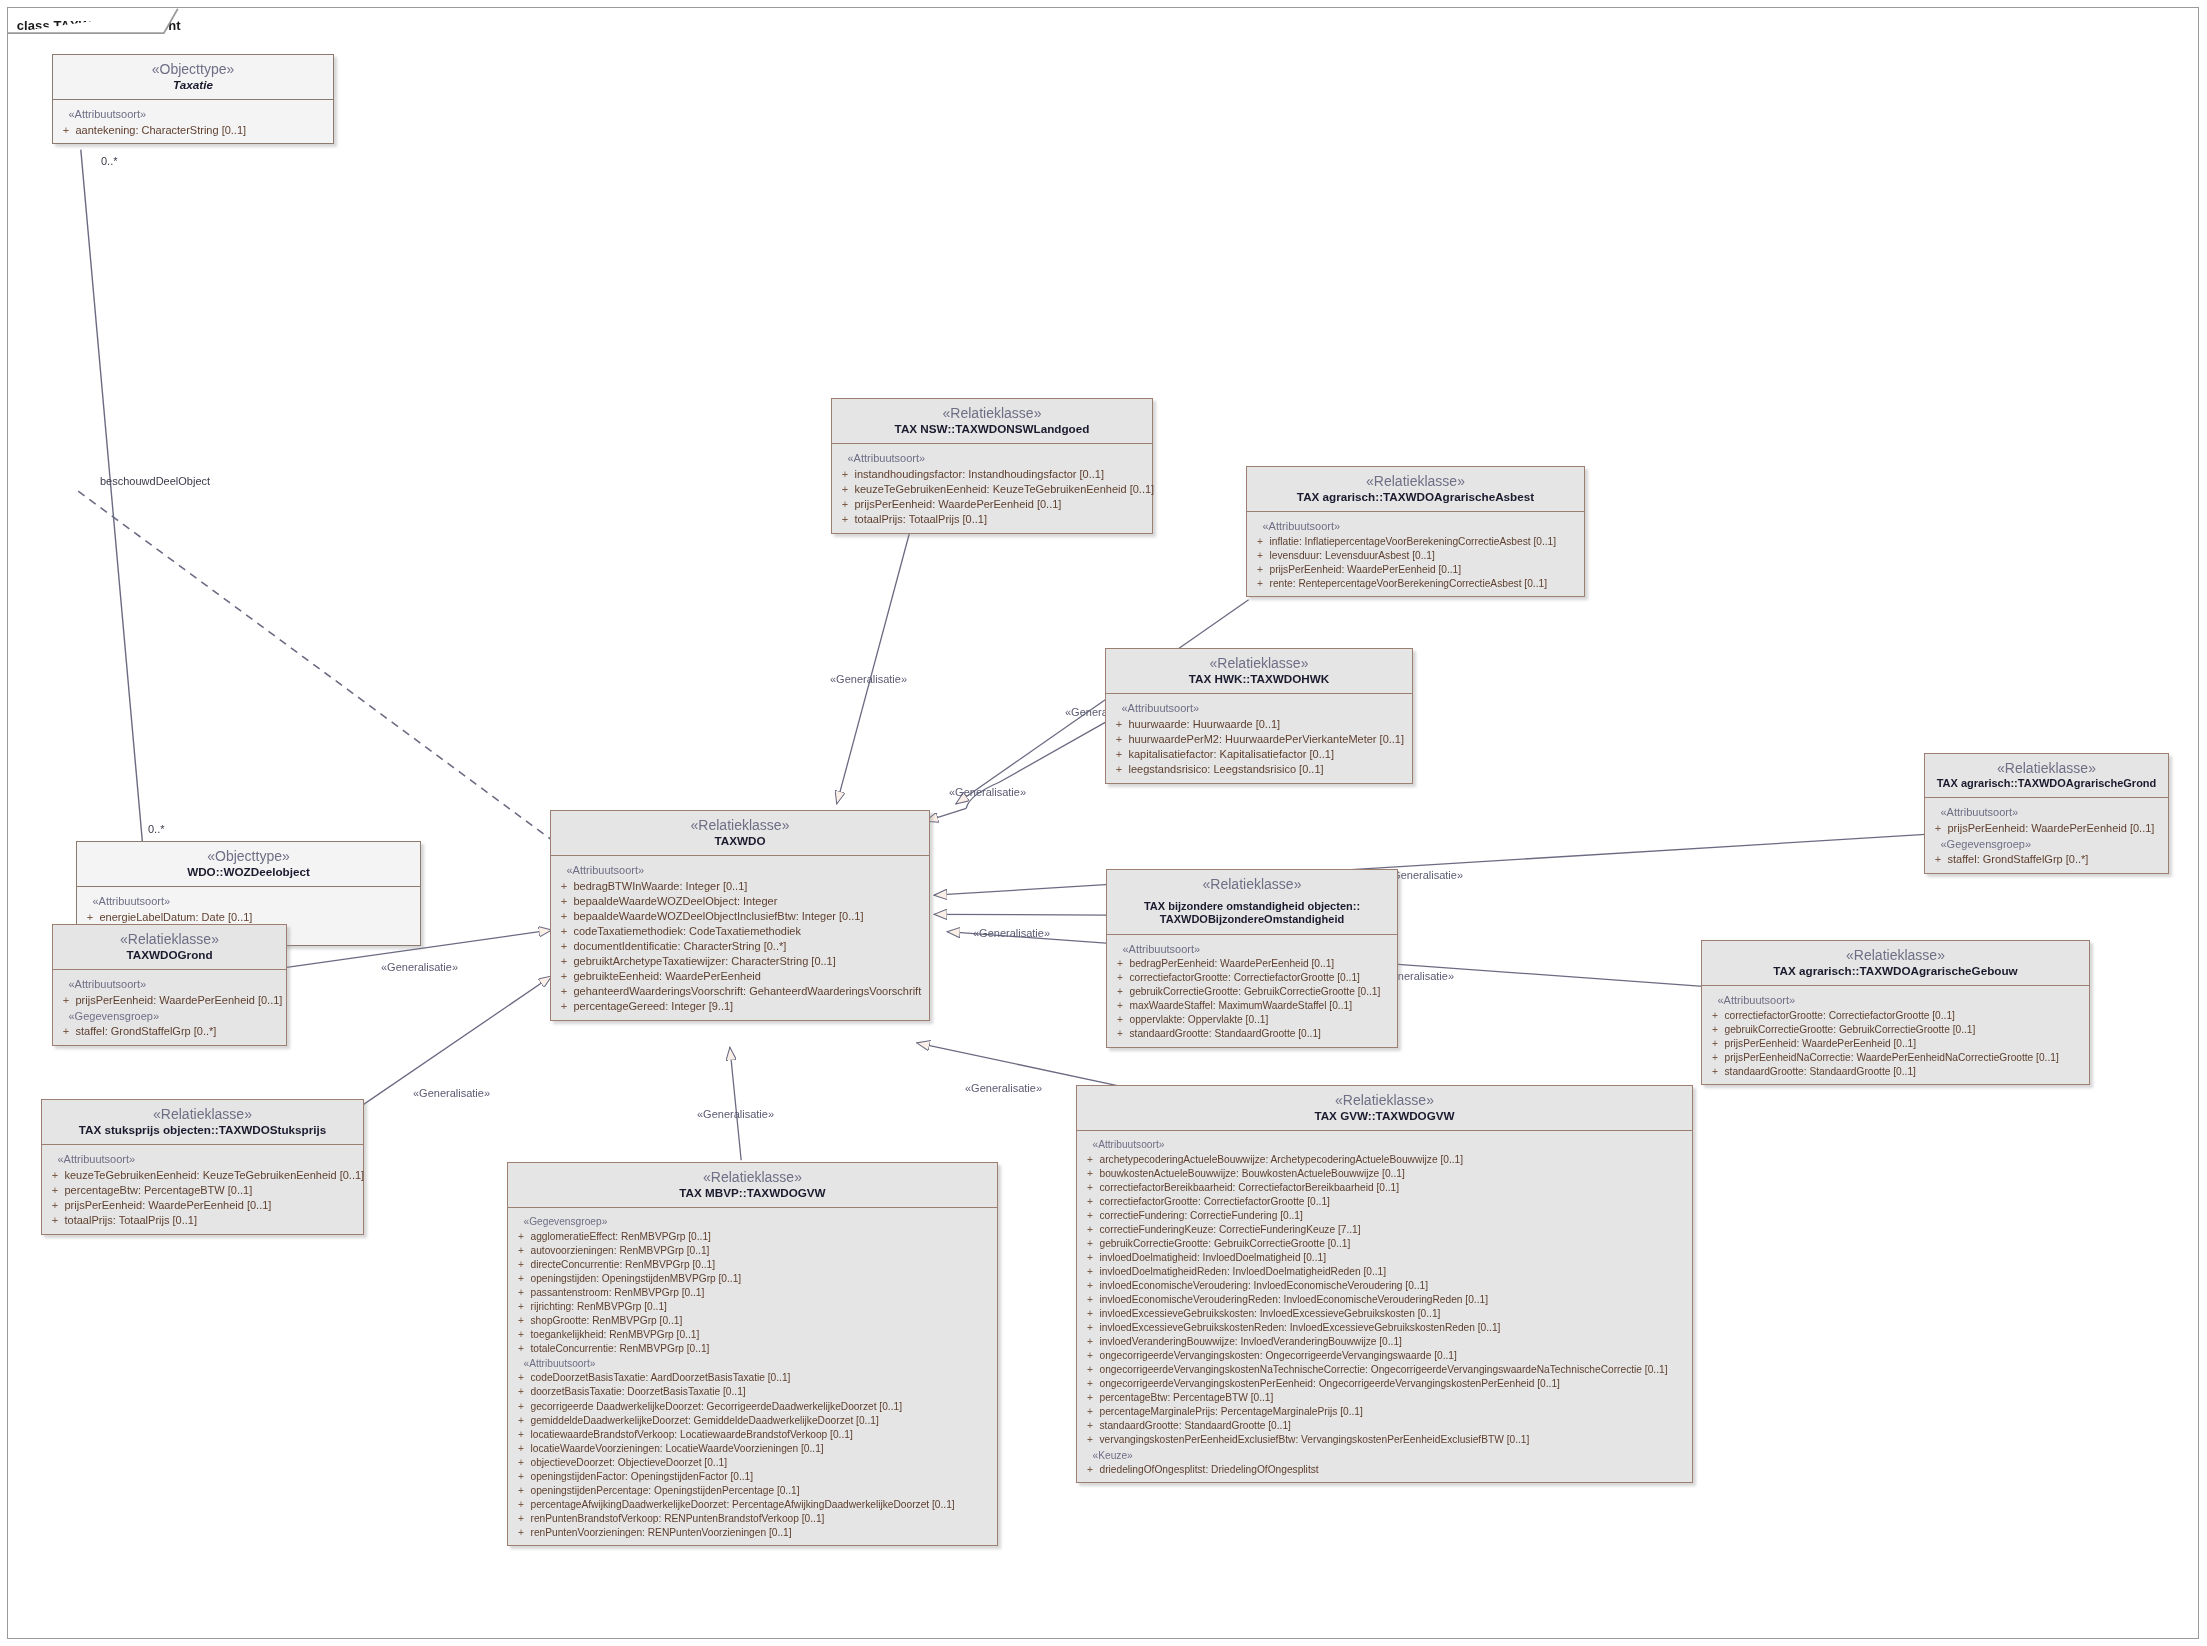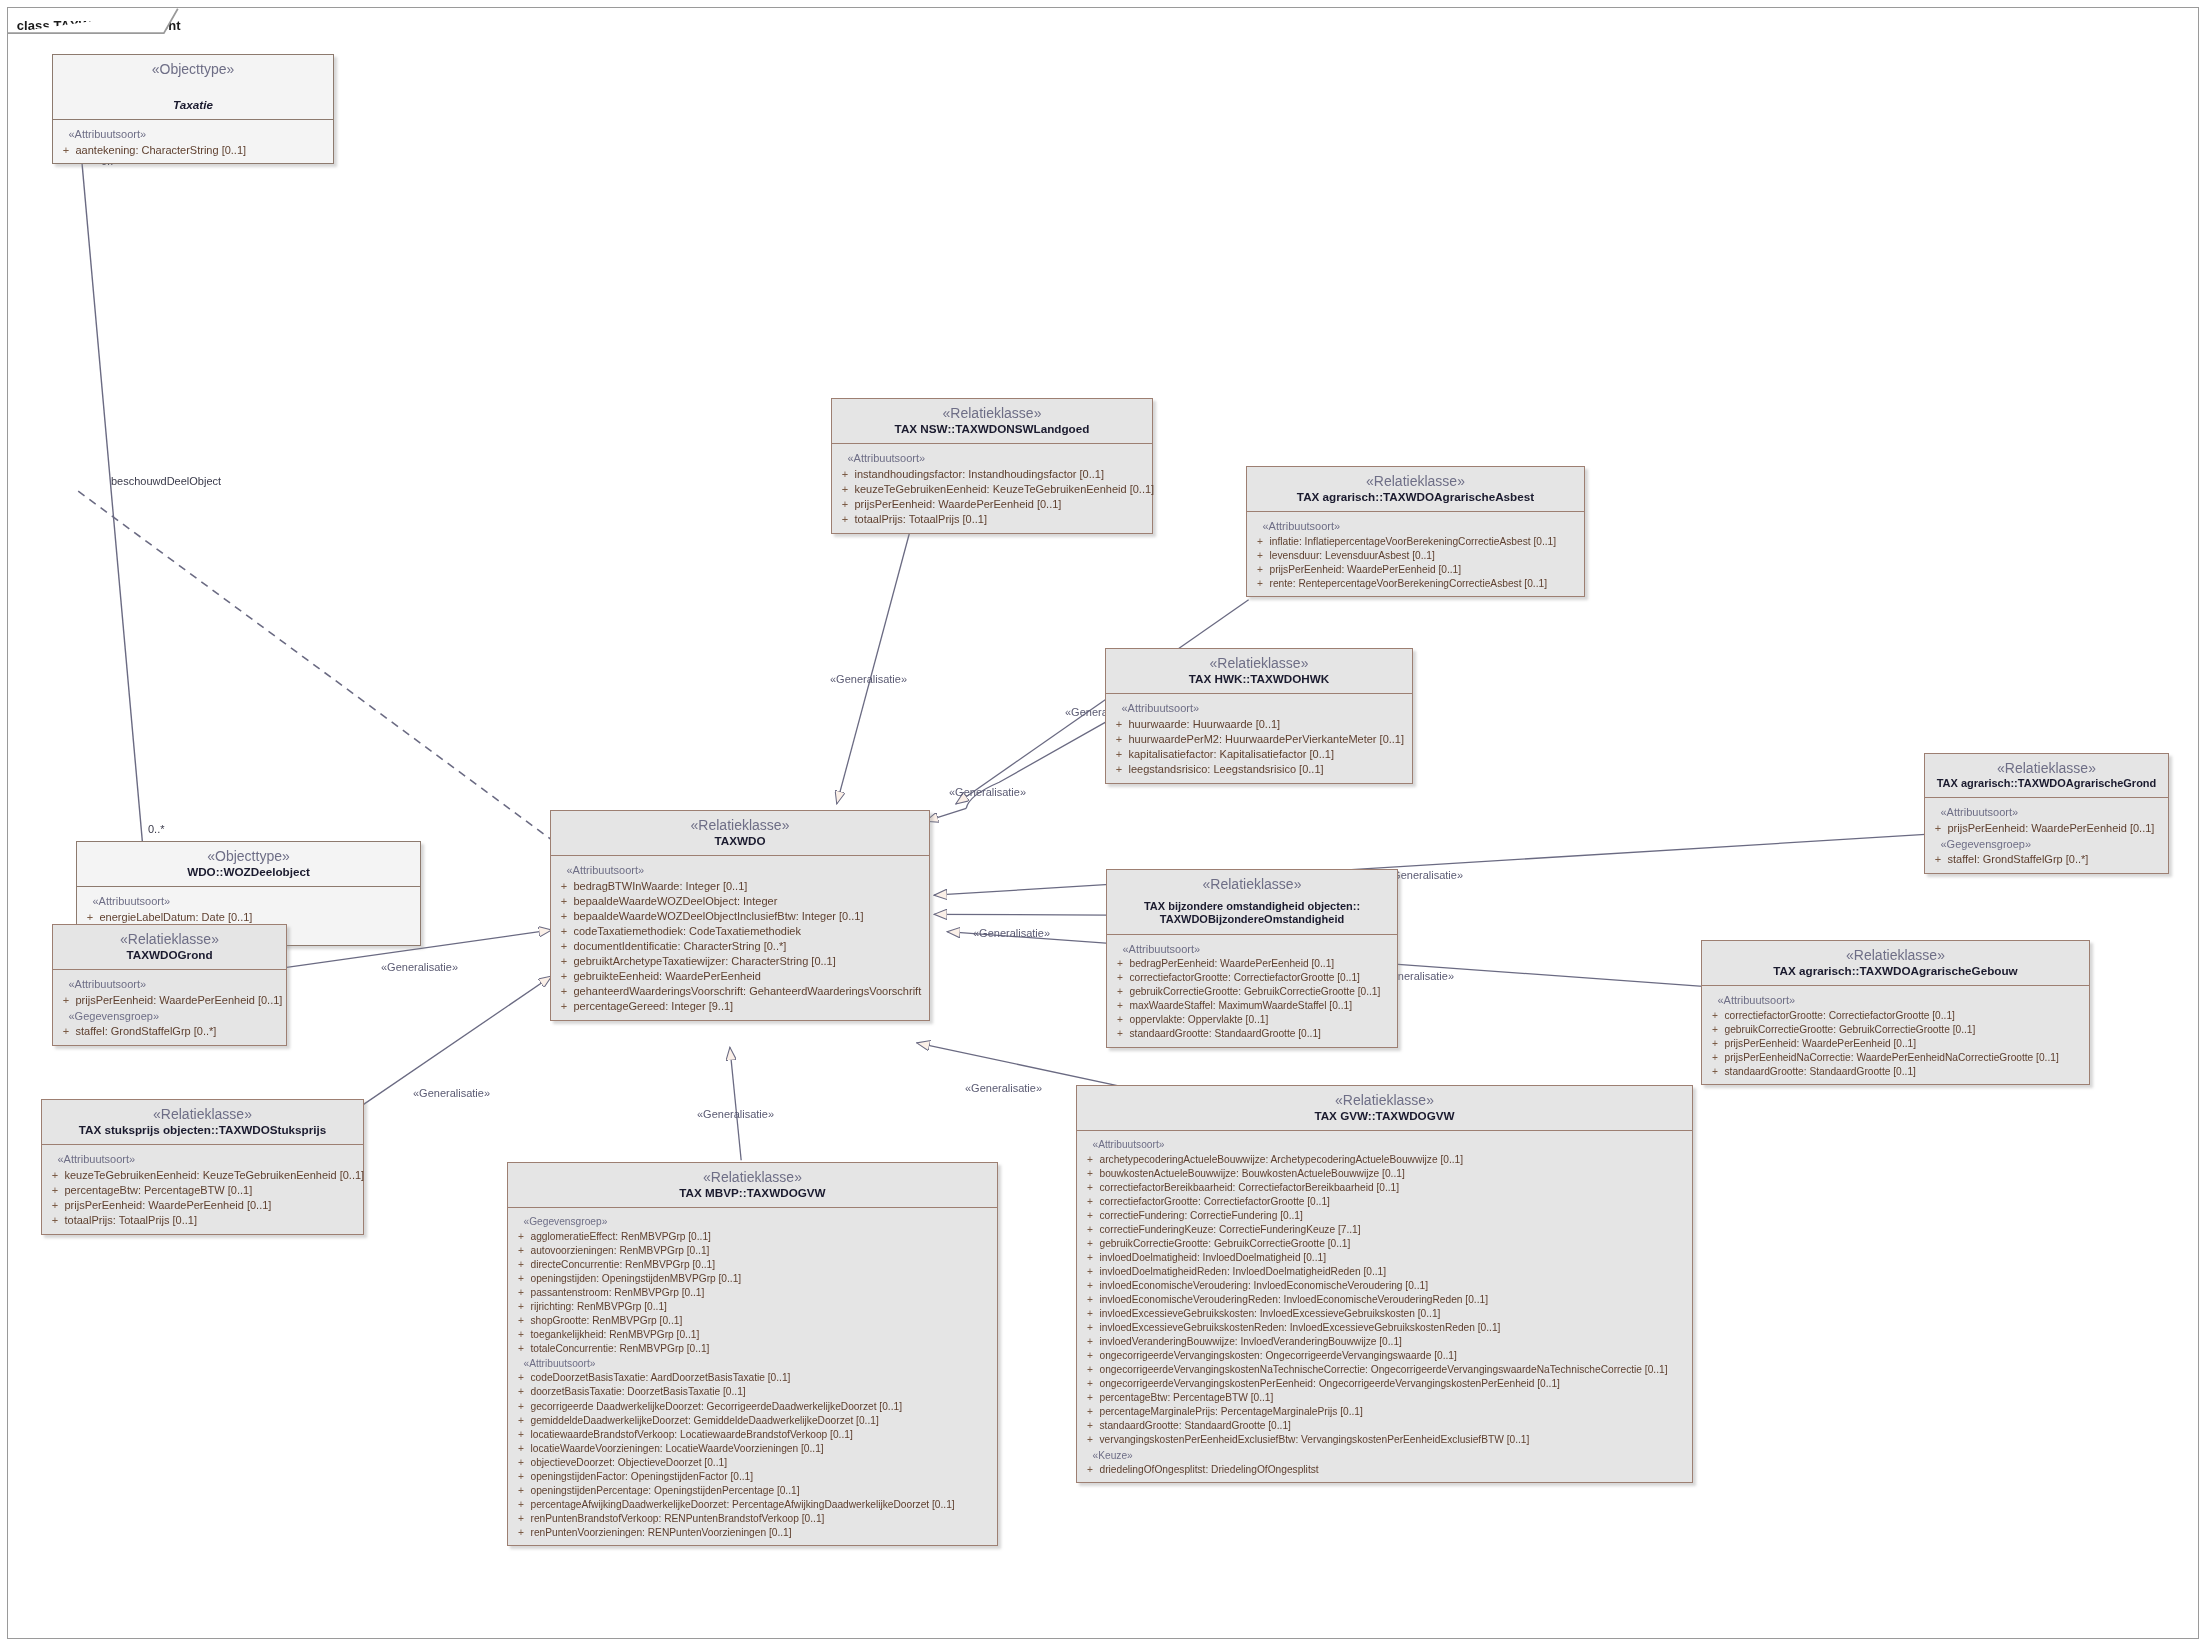--- a/index.html
+++ b/index.html
@@ -82,21 +82,21 @@
     white-space: nowrap;
   }
   .cls-name {
     display: block;
     font-size: 11.7px;
     font-weight: bold;
     color: #1a1a2e;
     white-space: nowrap;
   }
   .cls-name.twoline { white-space: normal; }
-  .cls-name.ital { font-style: italic; margin-top: 20px; }
+  .cls-name.ital { font-style: italic; }
   .cls-body {
     padding: 5.2px 3.5px 6px 3.5px;
   }
   .grp {
     font-size: 11px;
     color: #6e6e86;
     padding: 1.7px 0 0.9px 12px;
     white-space: nowrap;
     line-height: 1.28;
   }
@@ -178,21 +178,21 @@
 
     <path d="M405,1280 L635,1123" fill="none" stroke="#6a6a82" stroke-width="1.5" marker-end="url(#genArrow)"></path>
 
     <path d="M853,1335 L840,1205" fill="none" stroke="#6a6a82" stroke-width="1.5" marker-end="url(#genArrow)"></path>
 
     <path d="M1290,1250 L1055,1200" fill="none" stroke="#6a6a82" stroke-width="1.5" marker-end="url(#genArrow)"></path>
   </svg>
 
   <div class="elabel card" style="left:101px; top:155px;">0..*</div>
   <div class="elabel card" style="left:148px; top:823px;">0..*</div>
-  <div class="elabel role" style="left:79px; top:475px;padding-left:32px;">beschouwdDeelObject</div>
+  <div class="elabel role" style="left:68px; top:475px;padding-left:32px;">beschouwdDeelObject</div>
 
   <div class="elabel" style="left:830px; top:673px;">«Generalisatie»</div>
   <div class="elabel" style="left:1065px; top:706px;">«Generalisatie»</div>
   <div class="elabel" style="left:949px; top:786px;">«Generalisatie»</div>
   <div class="elabel" style="left:1386px; top:869px;">«Generalisatie»</div>
   <div class="elabel" style="left:973px; top:927px;">«Generalisatie»</div>
   <div class="elabel" style="left:1377px; top:970px;">«Generalisatie»</div>
   <div class="elabel" style="left:381px; top:961px;">«Generalisatie»</div>
   <div class="elabel" style="left:413px; top:1087px;">«Generalisatie»</div>
   <div class="elabel" style="left:697px; top:1108px;">«Generalisatie»</div>

